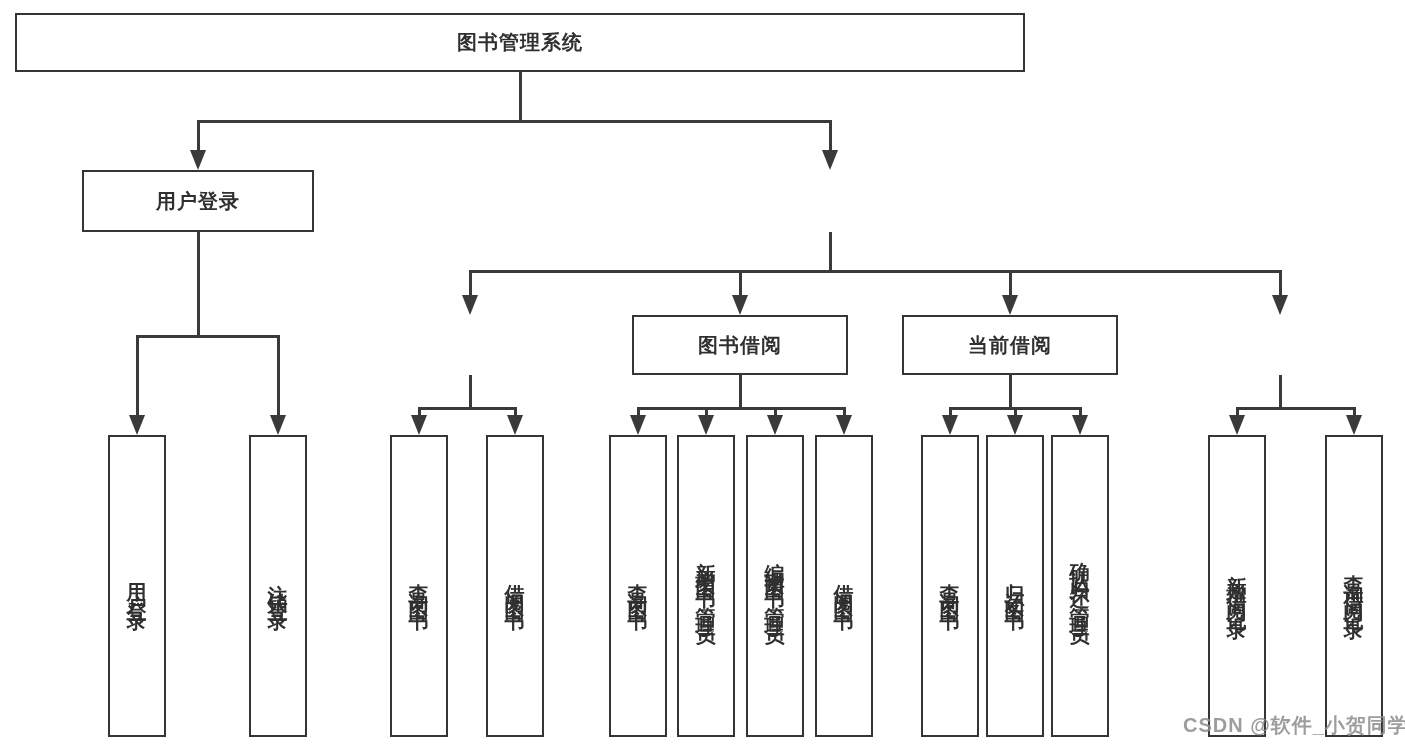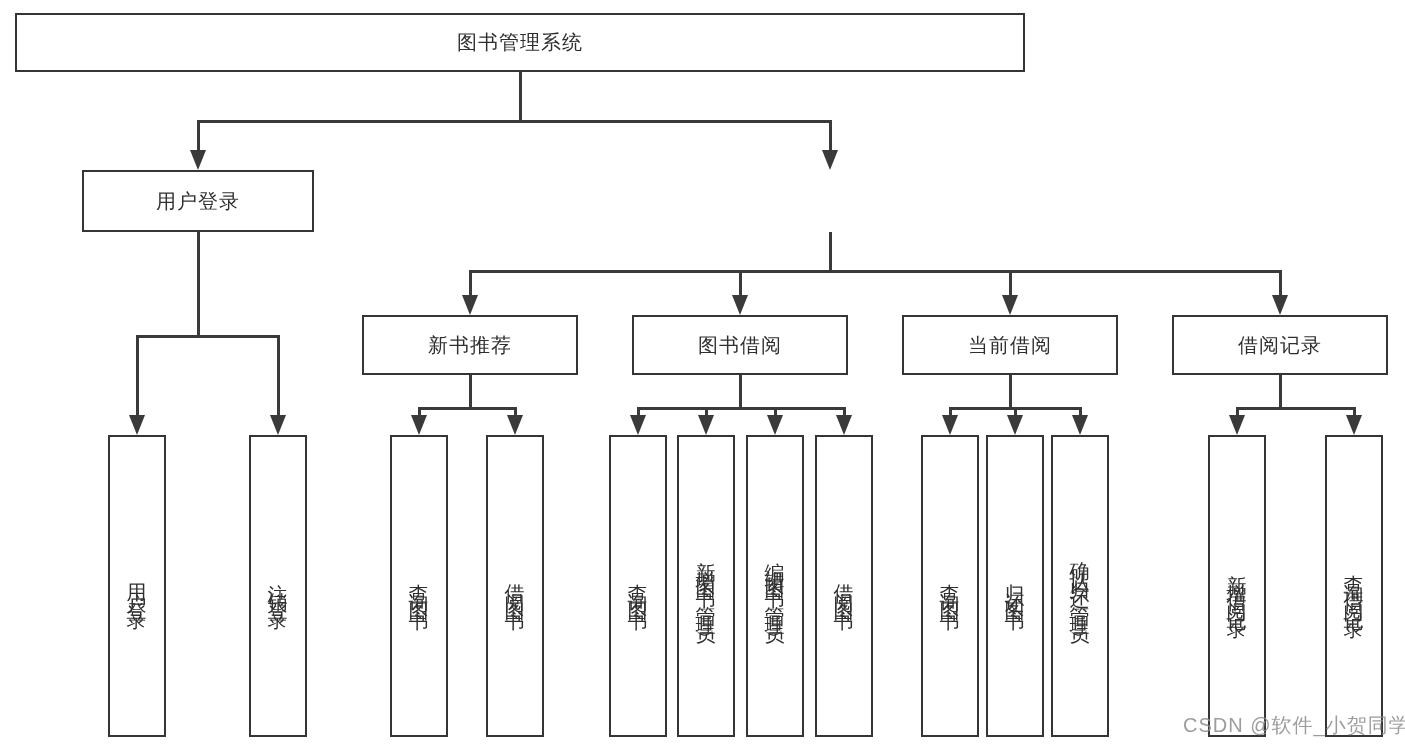--- a/index.html
+++ b/index.html
@@ -1,18 +1,18 @@
 <!DOCTYPE html>
 <html><head>
 <meta charset="utf-8">
 <style>
   html,body{margin:0;padding:0;background:#ffffff;}
   .canvas{
     position:relative;width:1405px;height:747px;background:#ffffff;
-    font-family:"Liberation Sans", sans-serif;color:#2f2f2f;overflow:hidden;
+    font-family:"Liberation Sans", sans-serif;color:#2f2f2f;overflow:hidden;font-weight:bold;
   }
   .hbox{
     position:absolute;box-sizing:border-box;border:2px solid #353535;background:#ffffff;
     display:flex;align-items:center;justify-content:center;
     font-size:20px;letter-spacing:1px;z-index:2;
   }
   .vbox{
     position:absolute;box-sizing:border-box;border:2px solid #353535;background:#ffffff;
     display:flex;align-items:center;justify-content:center;z-index:2;
   }
@@ -92,31 +92,25 @@
     </div>
 
   <div class="hbox" style="left:15px;top:13px;width:1010px;height:59px">
     <span>图书管理系统</span>
   </div>
 
   <div class="hbox" style="left:82px;top:170px;width:232px;height:62px">
     <span>用户登录</span>
   </div>
 
-  <div class="hbox" style="left:362px;top:315px;width:216px;height:60px">
-    <span>新书推荐</span>
-  </div>
   <div class="hbox" style="left:632px;top:315px;width:216px;height:60px">
     <span>图书借阅</span>
   </div>
   <div class="hbox" style="left:902px;top:315px;width:216px;height:60px">
     <span>当前借阅</span>
-  </div>
-  <div class="hbox" style="left:1172px;top:315px;width:216px;height:60px">
-    <span>借阅记录</span>
   </div>
 
   <div class="vbox" style="left:108px;top:435px;width:58px;height:302px">
     <span class="vtext">用户登录</span>
   </div>
   <div class="vbox" style="left:249px;top:435px;width:58px;height:302px">
     <span class="vtext">注销登录</span>
   </div>
 
   <div class="vbox" style="left:390px;top:435px;width:58px;height:302px">

